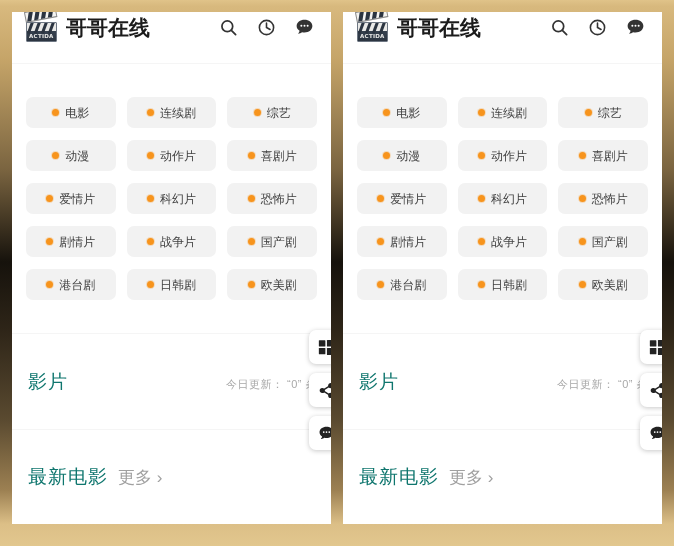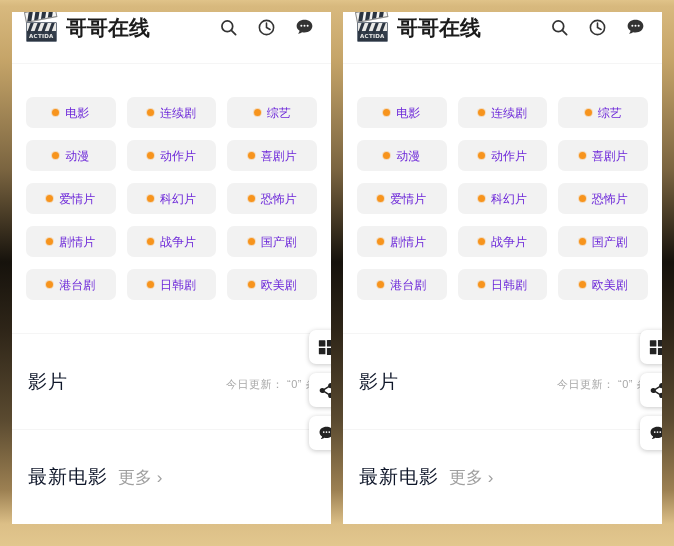--- a/index.html
+++ b/index.html
@@ -176,36 +176,36 @@
   }
   .cat-dot {
     width: 7px; height: 7px;
     border-radius: 50%;
     background: #f7941d;
     flex: 0 0 auto;
     box-shadow: 0 0 0 1px rgba(247,148,29,0.25);
   }
   .cat-label {
     font-size: 12px;
-    color: #6d28d9;
+    color: #404040;
     line-height: 1;
     white-space: nowrap;
   }
 
   
   .sec-row {
     background: #ffffff;
     display: flex;
     align-items: baseline;
     padding: 14px 14px 13px 16px;
     gap: 10px;
   }
   .sec-title {
     font-size: 19px;
-    color: #0f172a;
+    color: #0f766e;
     font-weight: normal;
     letter-spacing: 1px;
     white-space: nowrap;
   }
   .sec-sub {
     font-size: 11px;
     color: #a8a8a8;
     margin-left: auto;
     white-space: nowrap;
     overflow: hidden;

